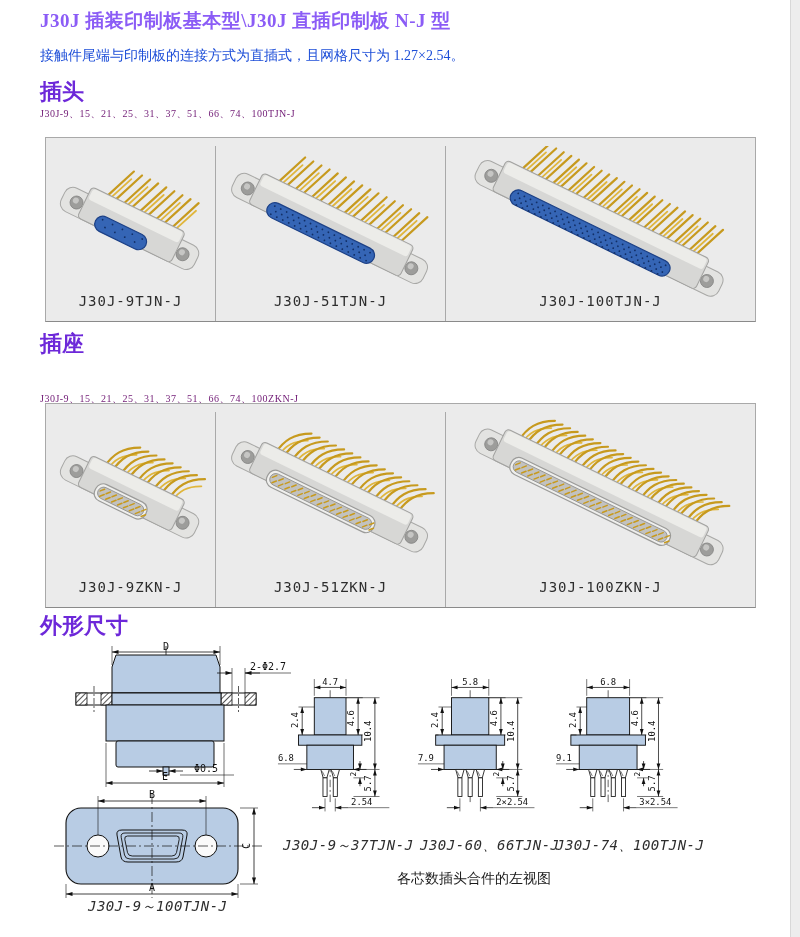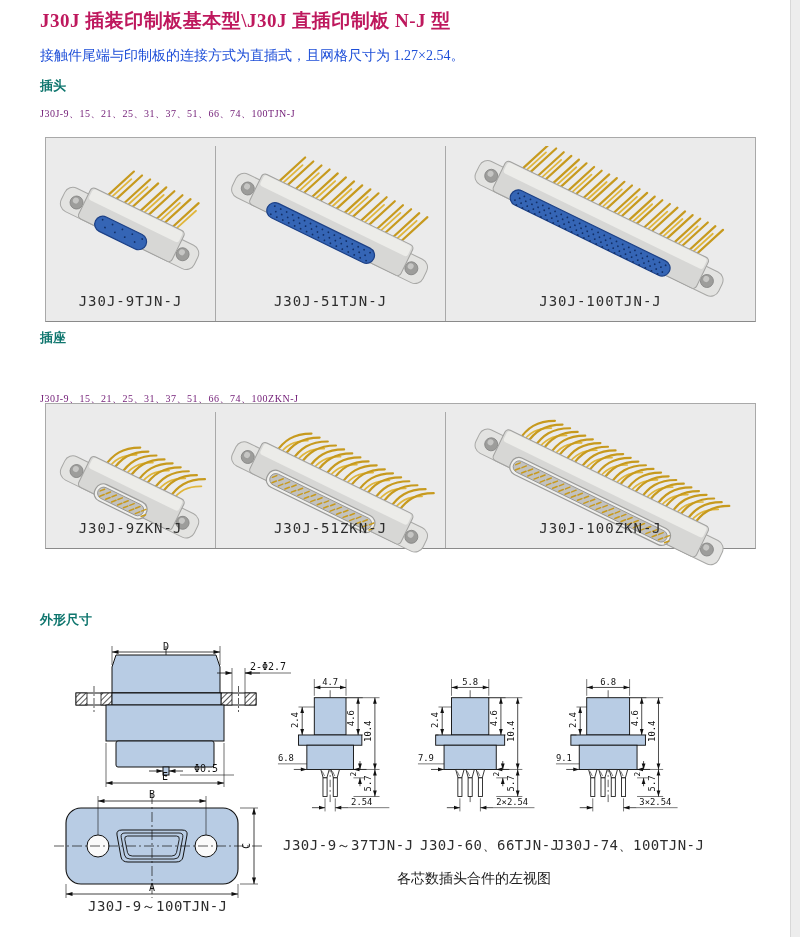--- a/index.html
+++ b/index.html
@@ -1,31 +1,31 @@
 <!DOCTYPE html>
 <html><head>
 <meta charset="utf-8">
 <style>
   html,body{margin:0;padding:0;}
   body{
     width:800px;height:937px;position:relative;overflow:hidden;background:#ffffff;
     font-family:"Liberation Serif","DejaVu Serif",serif;color:#1b1b1b;
   }
   .page-edge{position:absolute;top:0;right:0;width:9px;height:937px;background:#ededed;border-left:1px solid #d8d8d8;}
-  .doc-title{position:absolute;left:40px;top:8px;font-size:19px;font-weight:bold;color:#be185d;letter-spacing:.5px;}
+  .doc-title{position:absolute;left:40px;top:8px;font-size:19px;font-weight:bold;color:#8b5cf6;letter-spacing:.5px;}
   .intro{position:absolute;left:40px;top:47px;font-size:14px;color:#1d4ed8;}
-  .sec-head{position:absolute;left:40px;font-size:13px;font-weight:bold;color:#0f766e;}
+  .sec-head{position:absolute;left:40px;font-size:22px;font-weight:bold;color:#6d28d9;}
   .models{position:absolute;left:40px;font-size:10px;color:#701a75;letter-spacing:.5px;}
   .ptable{position:absolute;left:45px;width:711px;display:flex;background:#ebebeb;border:1px solid #a9a9a9;border-bottom-color:#8a8a8a;box-sizing:border-box;}
   .cell{position:relative;display:flex;flex-direction:column;align-items:center;justify-content:flex-end;border-right:1px solid #a9a9a9;box-sizing:border-box;margin-top:8px;}
   .cell:last-child{border-right:none;}
   .cell svg{position:absolute;top:0;left:0;}
   .plabel{position:relative;font-family:"DejaVu Sans Mono",monospace;font-size:14px;color:#2d2d2d;letter-spacing:1px;margin-bottom:12px;}
   .draw{position:absolute;}
-  .draw-label{position:absolute;font-family:"DejaVu Sans Mono",monospace;font-size:14px;color:#2d2d2d;letter-spacing:.5px;}
+  .draw-label{position:absolute;font-family:"DejaVu Sans Mono",monospace;font-size:14px;color:#2d2d2d;letter-spacing:.5px;font-style:italic;}
   .caption{position:absolute;font-size:14px;color:#1b1b1b;}
   svg text{font-family:"DejaVu Sans Mono",monospace;fill:#111;}
 </style>
 </head>
 <body>
 
 <svg width="0" height="0" style="position:absolute" aria-hidden="true">
   <defs>
     <marker id="arr" viewBox="0 0 10 10" refX="9.5" refY="5" markerWidth="9" markerHeight="9" orient="auto-start-reverse">
       <path d="M0.5,2.2 L9.5,5 L0.5,7.8 Z" fill="#111"></path>
@@ -320,21 +320,21 @@
           <circle cx="226.08333333333331" cy="97.75" r="0.9" fill="#122f66"></circle>
         </g>
       </svg>
     <div class="plabel">J30J-100TJN-J</div>
   </div>
 </div>
 
 <div class="sec-head" style="top:329px">插座</div>
 <div class="models" style="top:392px">J30J-9、15、21、25、31、37、51、66、74、100ZKN-J</div>
 
-<div class="ptable" style="top:403px;height:146px">
+<div class="ptable" style="top:403px;height:205px">
   <div class="cell" style="width:170px">
     <svg width="168" height="188" viewBox="0 0 168 188">
         <g transform="rotate(26 84 84)">
           <path d="M48,70 C50,54 56,44 72,36" stroke="#c79a1e" stroke-width="2.2" fill="none" stroke-linecap="round"></path>
           <path d="M52,70 C54,58 59,50 72,44" stroke="#e0b63c" stroke-width="1.7" fill="none" stroke-linecap="round"></path>
           <path d="M57,70 C59,54 65,44 81,36" stroke="#c79a1e" stroke-width="2.2" fill="none" stroke-linecap="round"></path>
           <path d="M66,70 C68,54 74,44 90,36" stroke="#c79a1e" stroke-width="2.2" fill="none" stroke-linecap="round"></path>
           <path d="M70,70 C72,58 77,50 90,44" stroke="#e0b63c" stroke-width="1.7" fill="none" stroke-linecap="round"></path>
           <path d="M75,70 C77,54 83,44 99,36" stroke="#c79a1e" stroke-width="2.2" fill="none" stroke-linecap="round"></path>
           <path d="M84,70 C86,54 92,44 108,36" stroke="#c79a1e" stroke-width="2.2" fill="none" stroke-linecap="round"></path>

